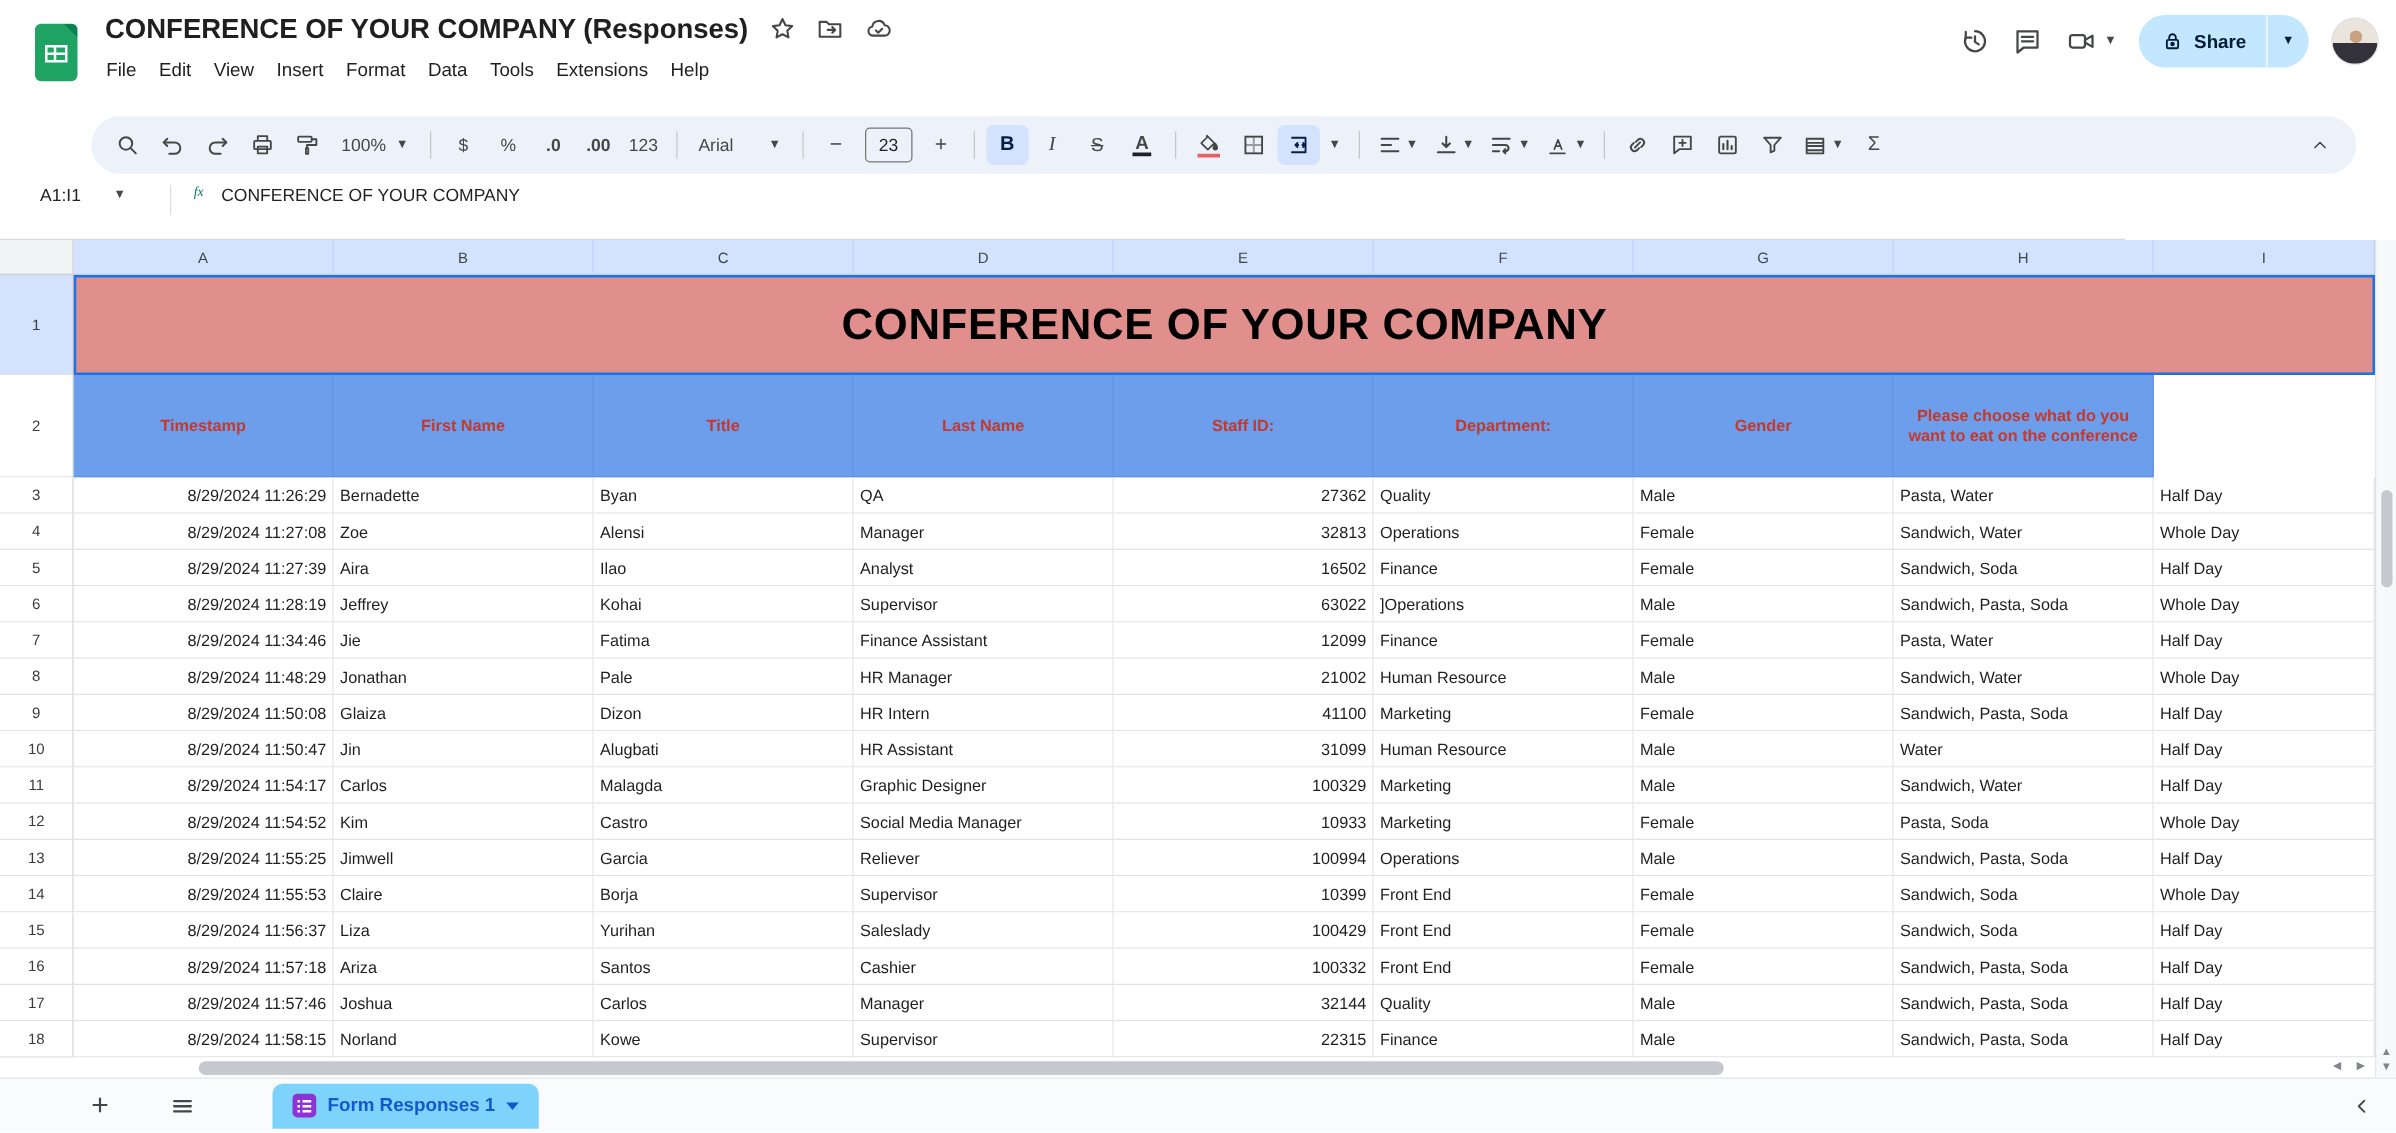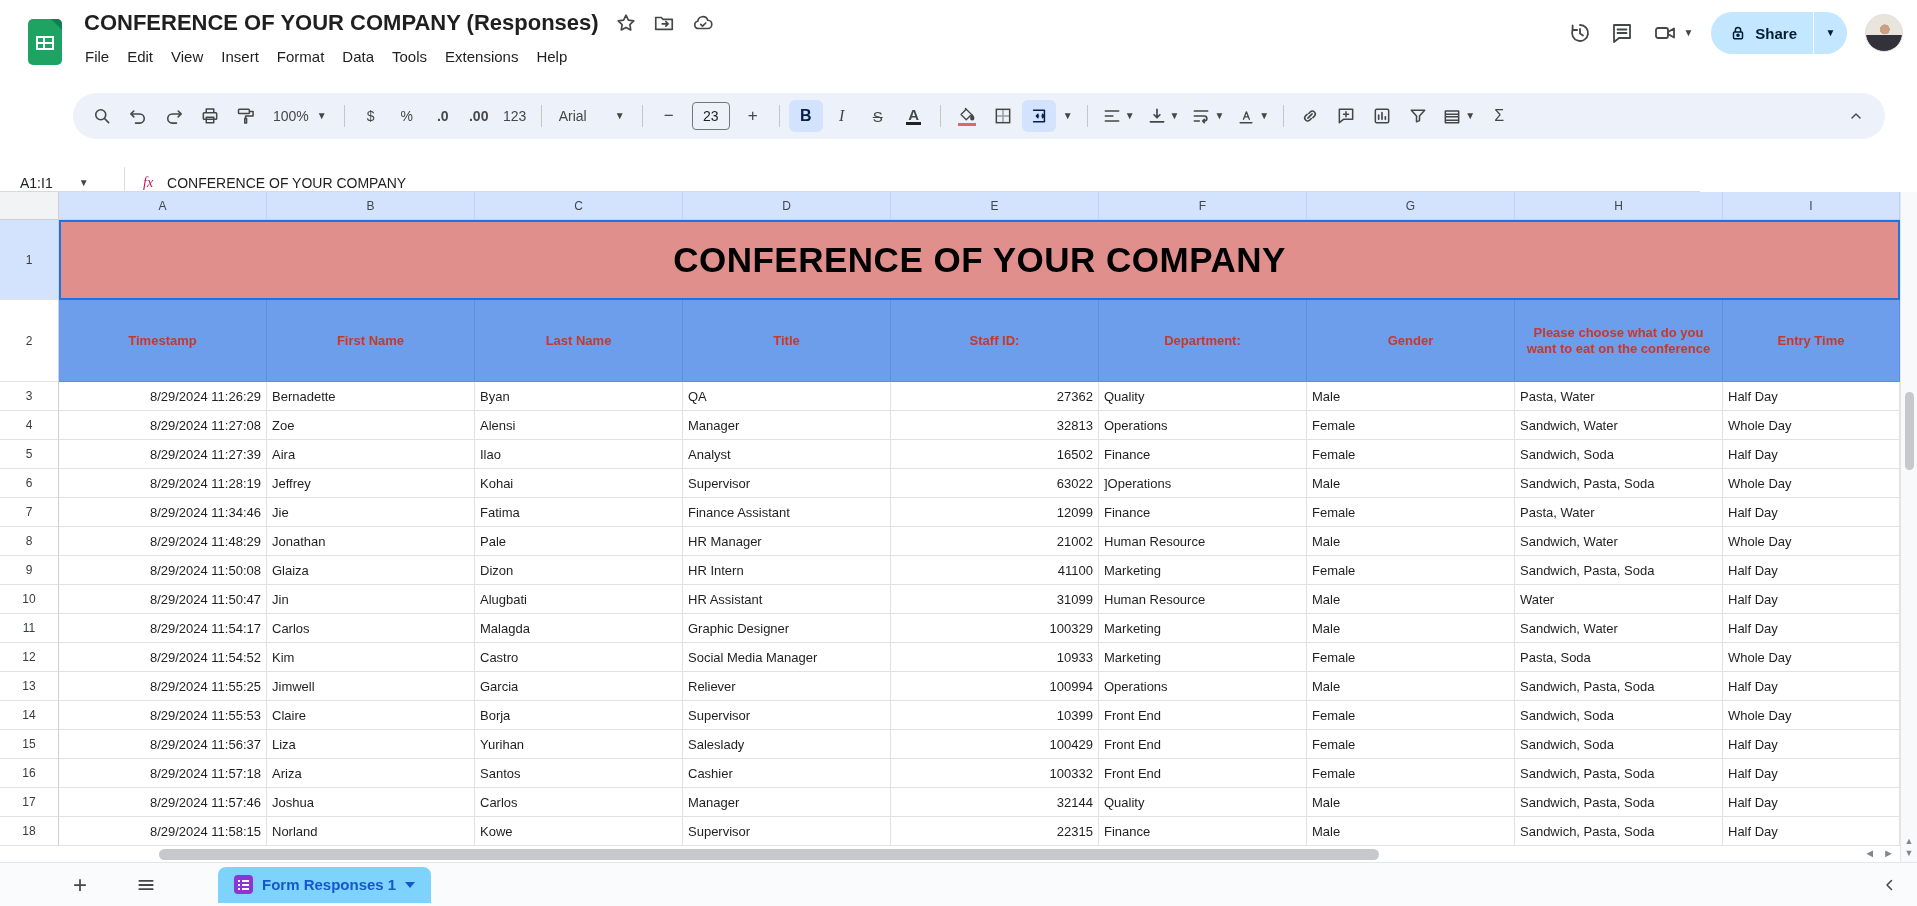--- a/index.html
+++ b/index.html
@@ -47,24 +47,24 @@
   .bold-g { font-weight:bold; font-size:16px; }
   .ital-g { font-style:italic; font-family:"Liberation Serif",serif; font-size:16px; }
   .strike-g { text-decoration:line-through; font-size:15px; }
   .color-a { font-size:15px; font-weight:bold; border-bottom:3px solid #202124; line-height:15px; padding:0 2px;}
   .fill-wrap { display:flex; flex-direction:column; align-items:center; }
   .fill-bar { width:18px; height:3px; background:#e06666; margin-top:1px; }
   .collapse { margin-left:auto; }
 
   
   .formula-bar { position:absolute; left:0; top:148px; width:1700px; height:44px; background:#fff;
-    border-bottom:1px solid #d7dbe0; display:flex; align-items:flex-end; }
+    border-bottom:1px solid #d7dbe0; display:flex; align-items:flex-start;padding-left:12px; }
   .name-box { width:118px; padding-left:20px; font-size:14px; color:#202124; display:flex; align-items:center; gap:26px;}
   .fb-div { width:1px; height:24px; background:#dadce0; margin:0 10px 0 6px; }
-  .fx { font-style:italic; color:#be185d; font-size:14px; margin:0 14px 0 8px; font-family:"Liberation Serif",serif; }
+  .fx { font-style:italic; color:#0f766e; font-size:11px; margin:0 14px 0 8px; font-family:"Liberation Serif",serif; }
   .fb-value { font-size:14px; color:#1f1f1f; }
 
   
   .grid { position:absolute; left:0; top:192px; width:1900px; }
   .g-row { display:grid; grid-template-columns:59px repeat(8,208px) 177px; }
   .colhead-row { height:28px; }
   .colhead-row .corner { background:#f1f3f4; border-right:1px solid #cbd0d4; border-bottom:1px solid #cbd0d4; }
   .colhead { background:#d3e3fd; border-right:1px solid #bcd2f7; border-bottom:1px solid #bcd2f7;
     display:flex; align-items:center; justify-content:center; font-size:12px; color:#41464d; position:relative; }
   .rowhead { background:#fff; border-right:1px solid #cbd0d4; border-bottom:1px solid #e2e2e2;
@@ -360,27 +360,26 @@
   <div class="g-row title-row">
     <div class="rowhead sel">1</div>
     <div class="title-cell">
       <span class="title-text">CONFERENCE OF YOUR COMPANY</span>
     </div>
   </div>
   <div class="g-row header-row" id="header-row">
     <div class="rowhead">2</div>
   <div class="hcell">Timestamp</div>
       <div class="hcell">First Name</div>
+      <div class="hcell">Title</div>
       <div class="hcell">Last Name</div>
-      <div class="hcell">Title</div>
       <div class="hcell">Staff ID:</div>
       <div class="hcell">Department:</div>
       <div class="hcell">Gender</div>
       <div class="hcell">Please choose what do you want to eat on the conference</div>
-      <div class="hcell">Entry Time</div>
     </div>
   <div id="data-rows">
       <div class="g-row data-row">
         <div class="rowhead">3</div>
         <div class="dcell r">8/29/2024 11:26:29</div>
         <div class="dcell">Bernadette</div>
         <div class="dcell">Byan</div>
         <div class="dcell">QA</div>
         <div class="dcell r">27362</div>
         <div class="dcell">Quality</div>

